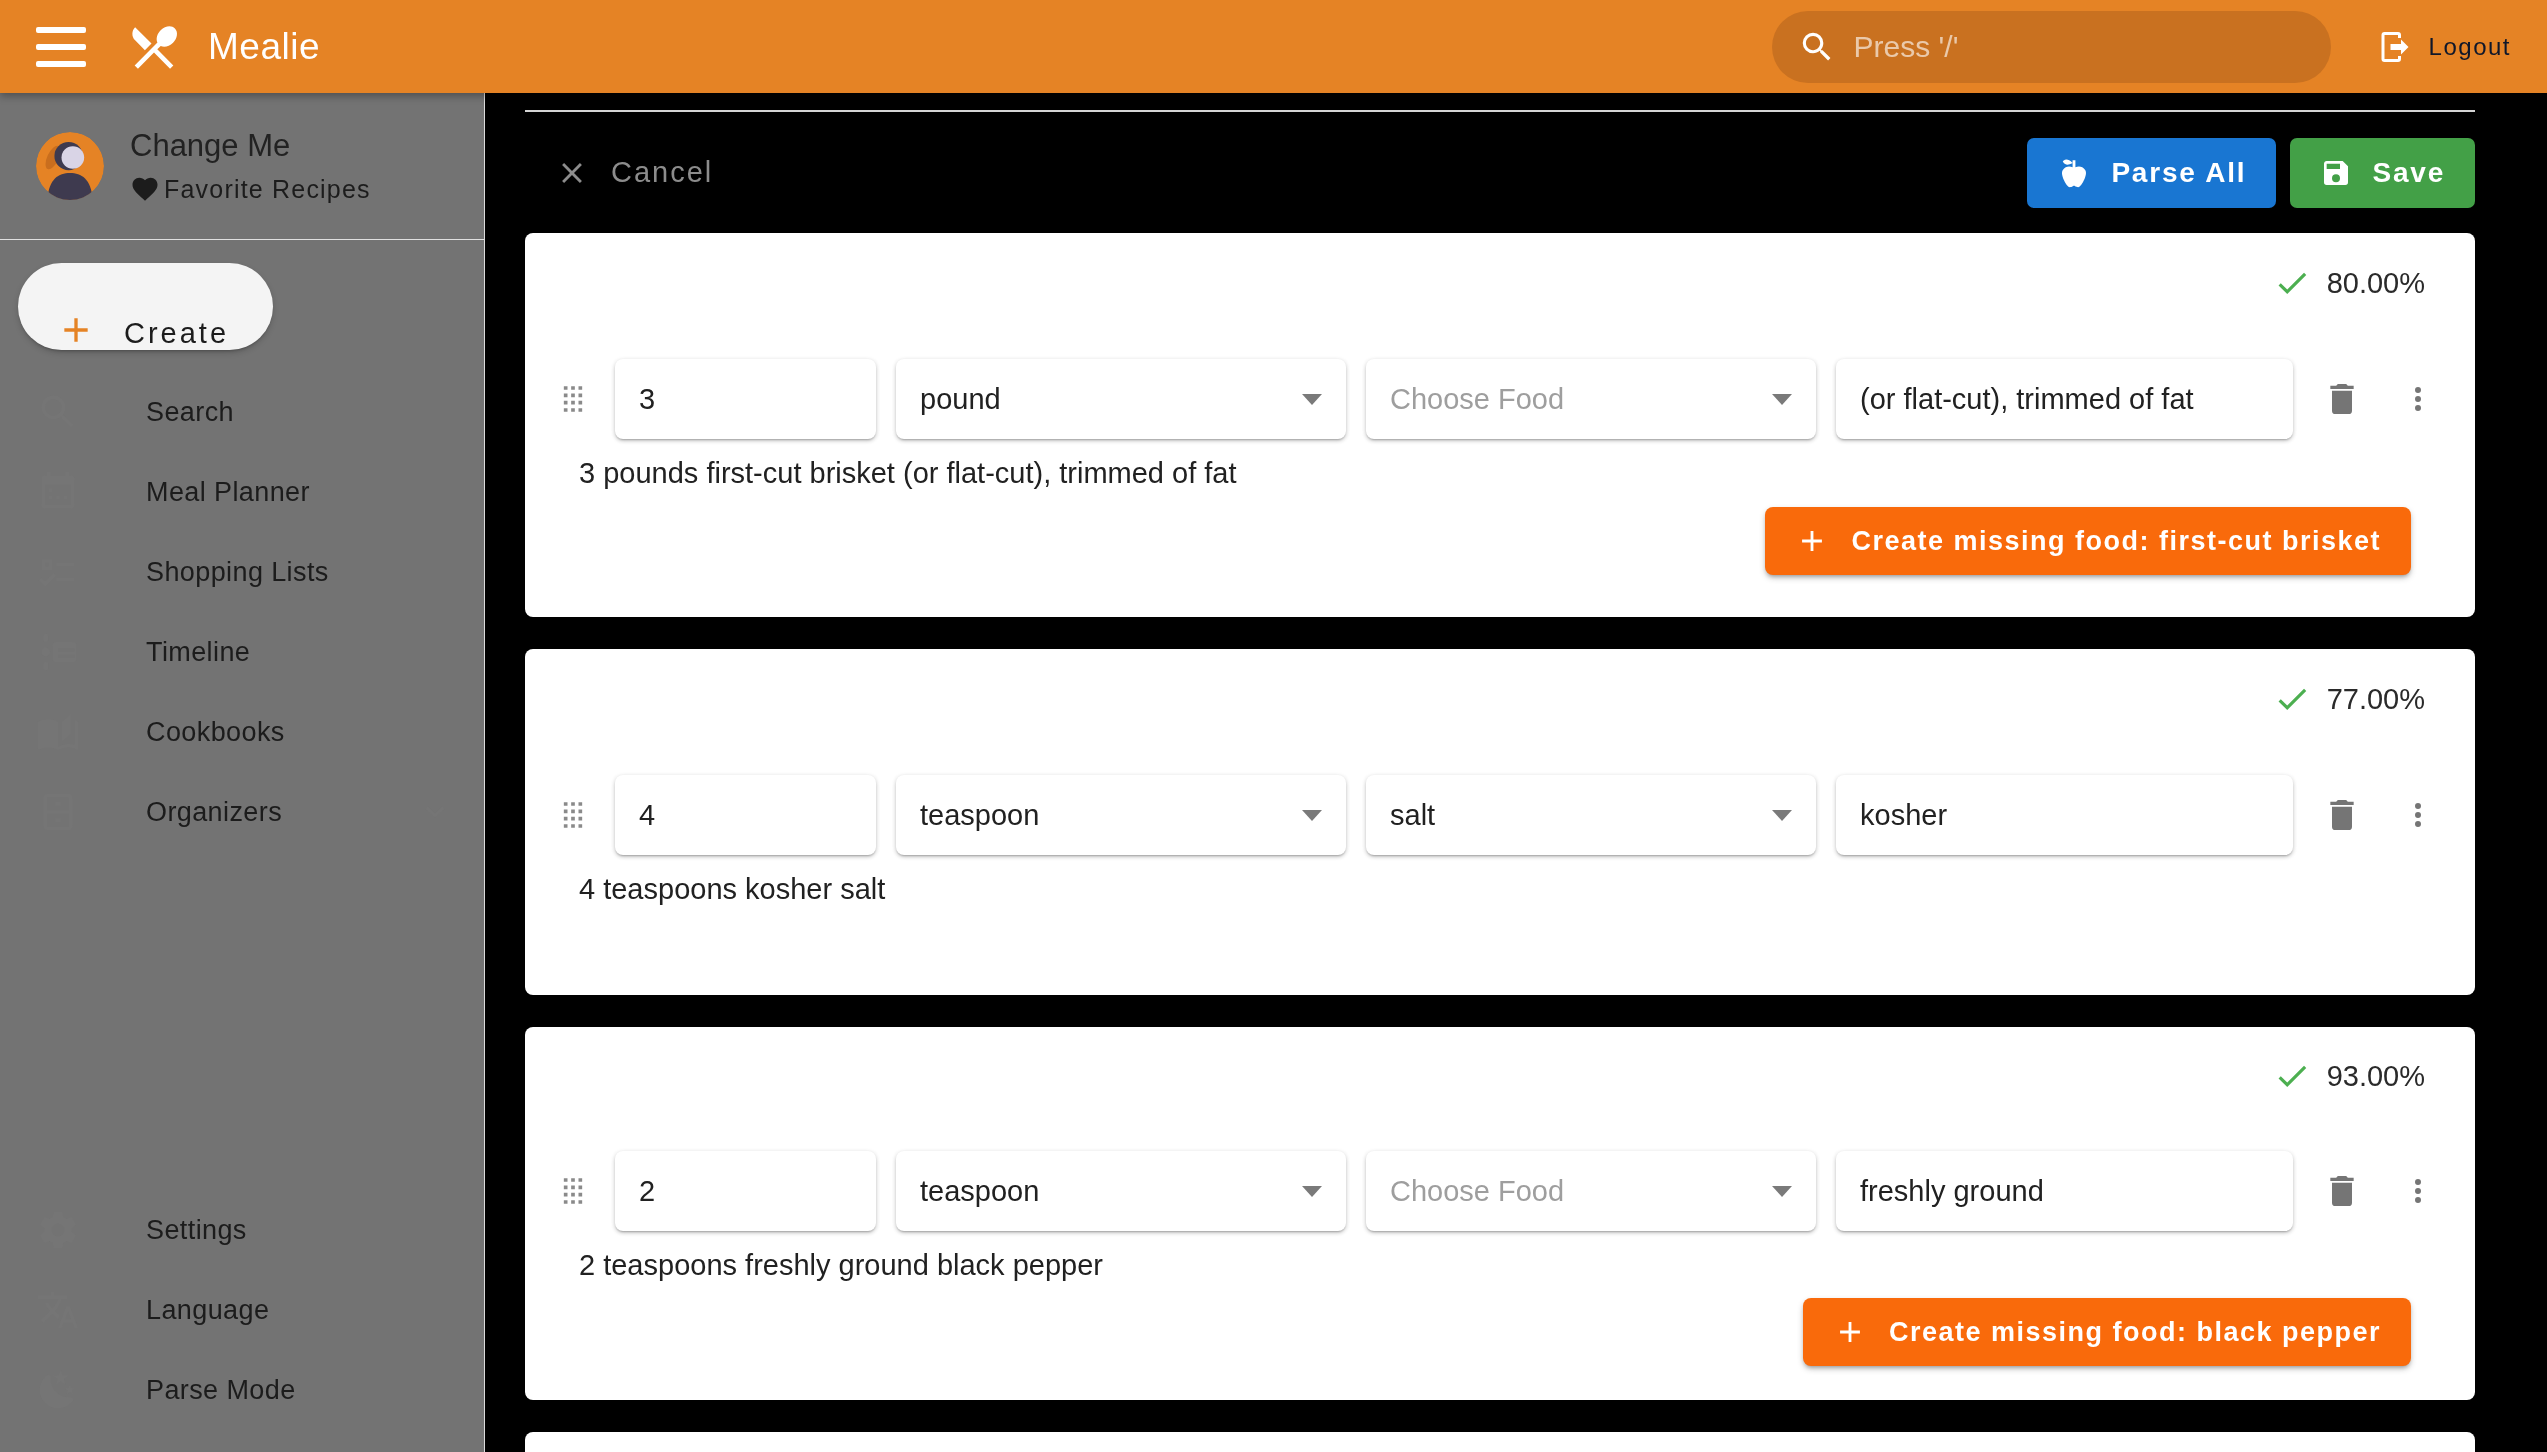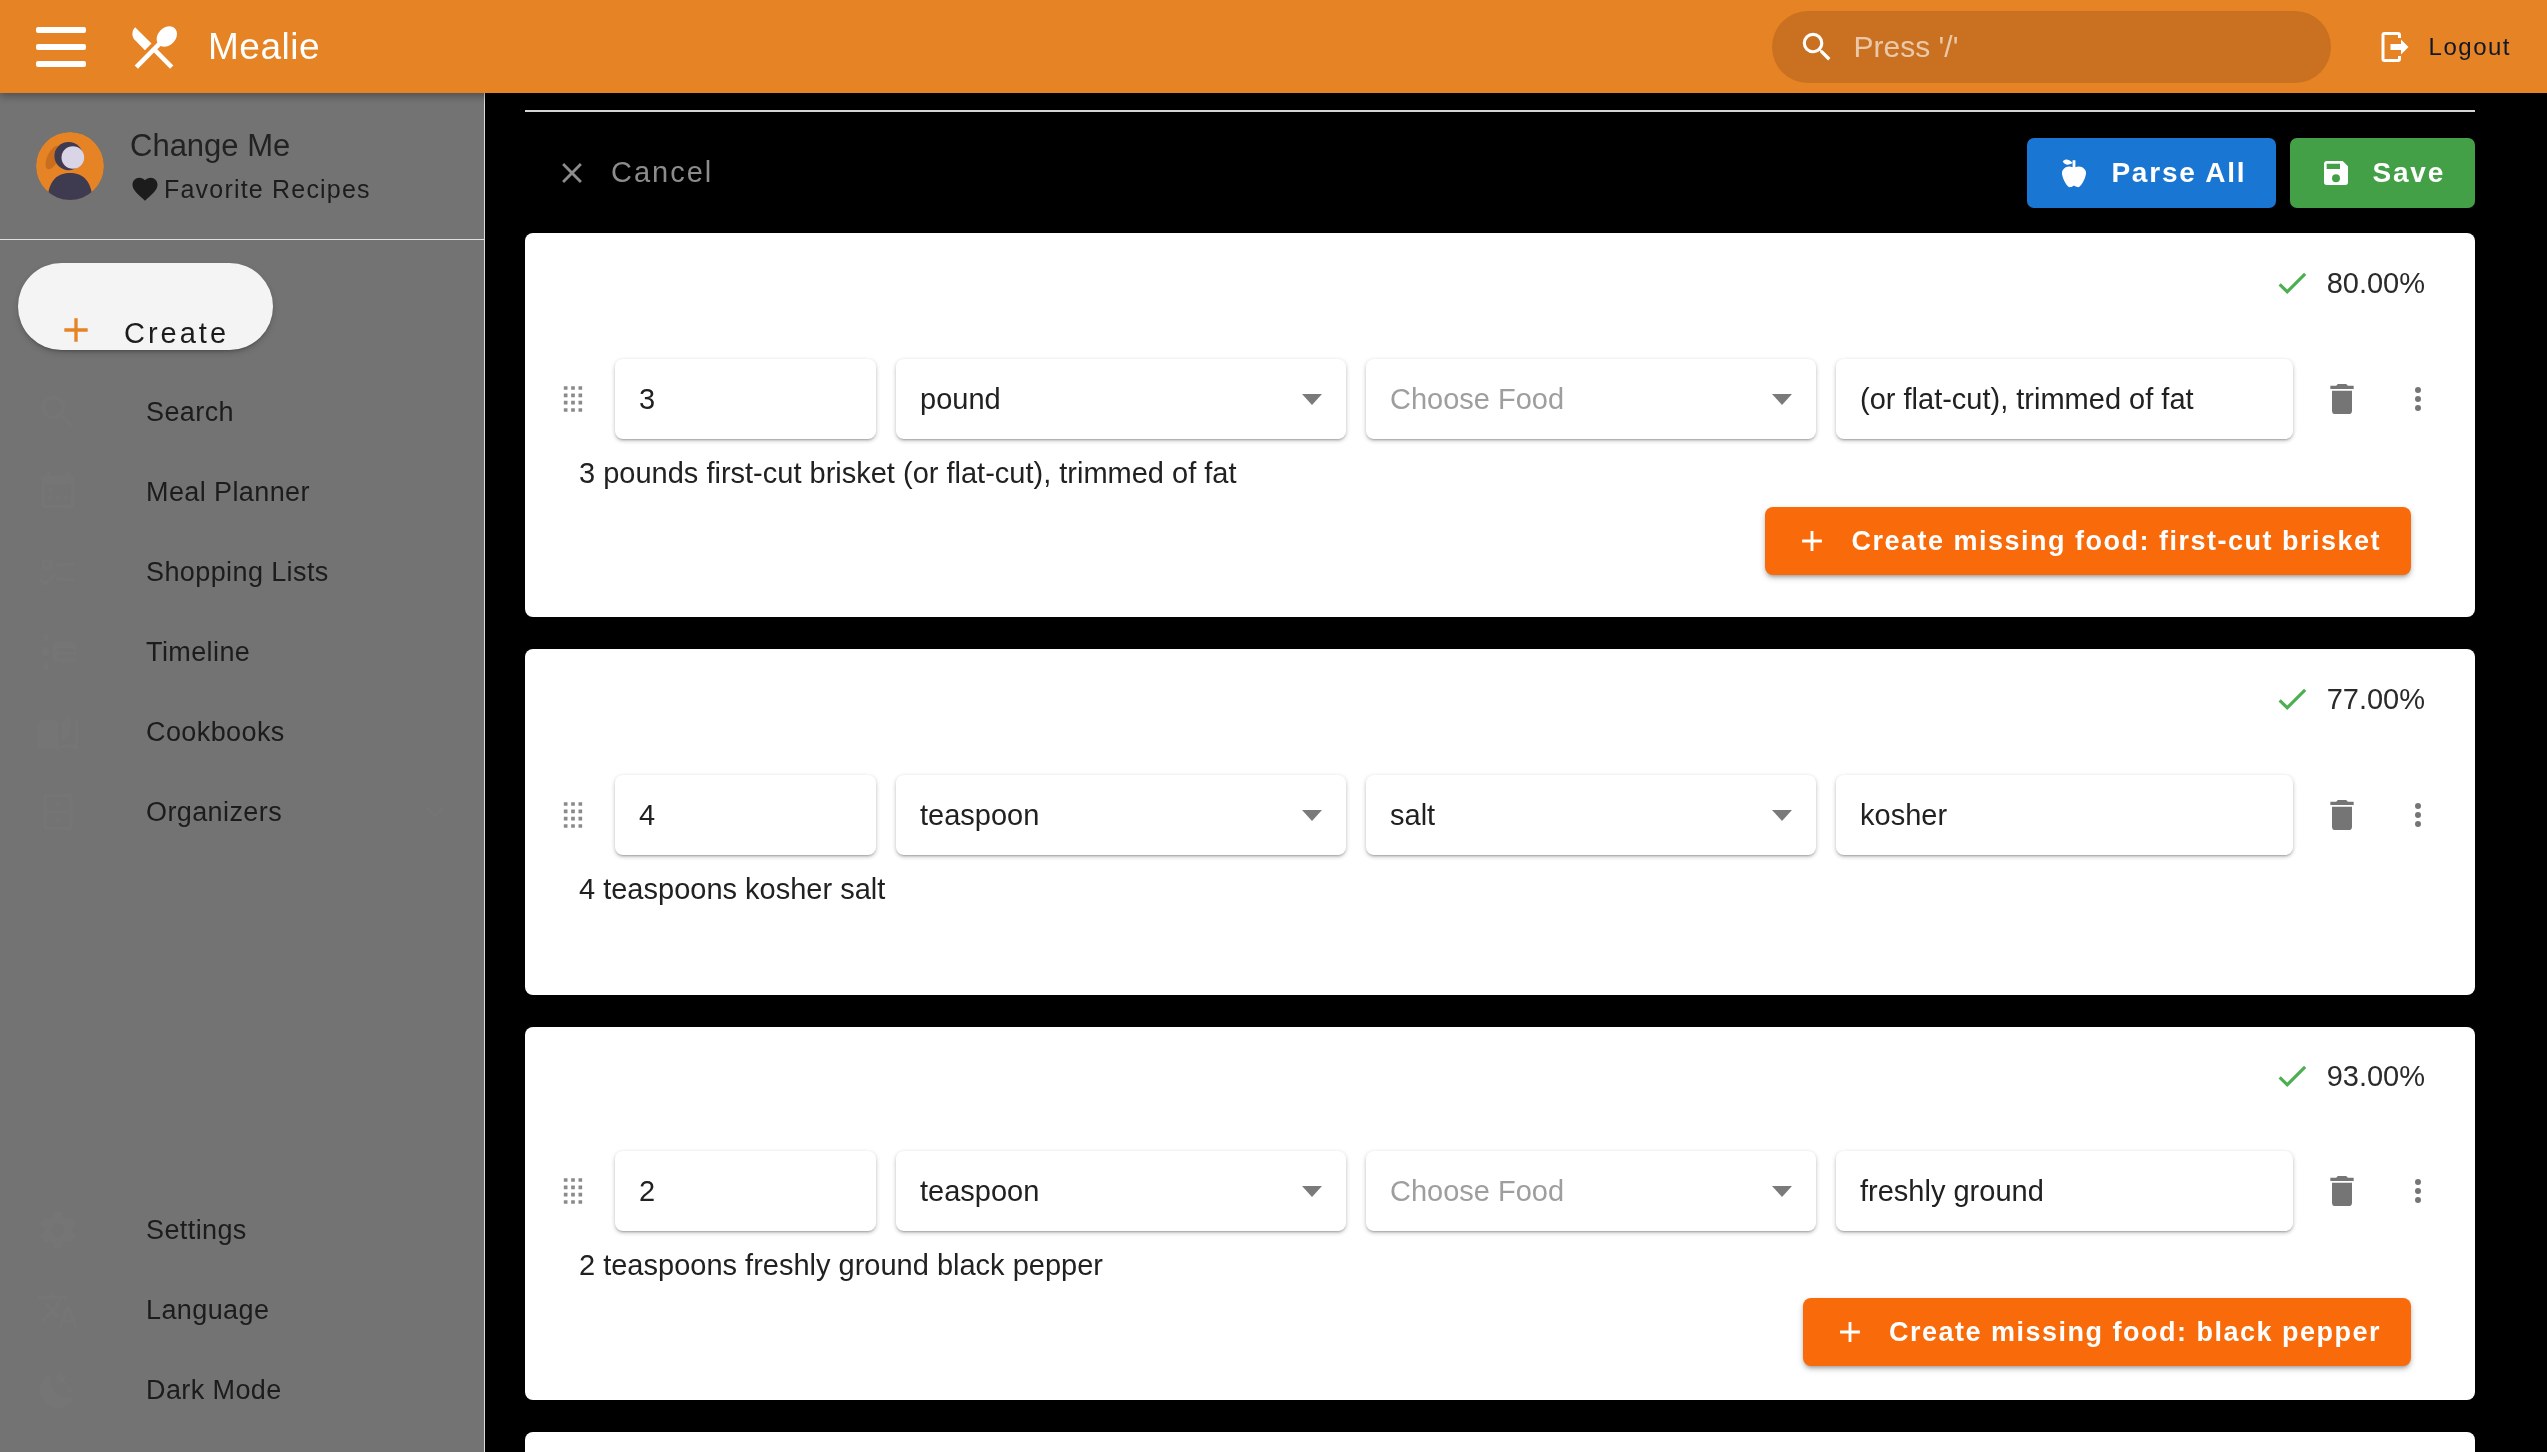--- a/index.html
+++ b/index.html
@@ -245,21 +245,21 @@
               </svg>
             </span>
           <span class="lbl">Language</span>
         </button>
         <button class="nav-item">
           <span class="ic">
               <svg viewBox="0 0 24 24" fill="currentColor">
                 <path d="M17.75,4.09L15.22,6.03L16.13,9.09L13.5,7.28L10.87,9.09L11.78,6.03L9.25,4.09L12.44,4L13.5,1L14.56,4L17.75,4.09M21.25,11L19.61,12.25L20.2,14.23L18.5,13.06L16.8,14.23L17.39,12.25L15.75,11L17.81,10.95L18.5,9L19.19,10.95L21.25,11M18.97,15.95C19.8,15.87 20.69,17.05 20.16,17.8C19.84,18.25 19.5,18.67 19.08,19.07C15.17,23 8.84,23 4.94,19.07C1.03,15.17 1.03,8.83 4.94,4.93C5.34,4.53 5.76,4.17 6.21,3.85C6.96,3.32 8.14,4.21 8.06,5.04C7.79,7.9 8.75,10.87 10.95,13.06C13.14,15.26 16.1,16.22 18.97,15.95Z"></path>
               </svg>
             </span>
-          <span class="lbl">Dark Mode</span>
+          <span class="lbl">Parse Mode</span>
         </button>
       </nav>
     </aside>
 
     <main class="main">
       <div class="top-divider"></div>
 
       <div class="toolbar">
         <button class="cancel-btn">
           <span>

